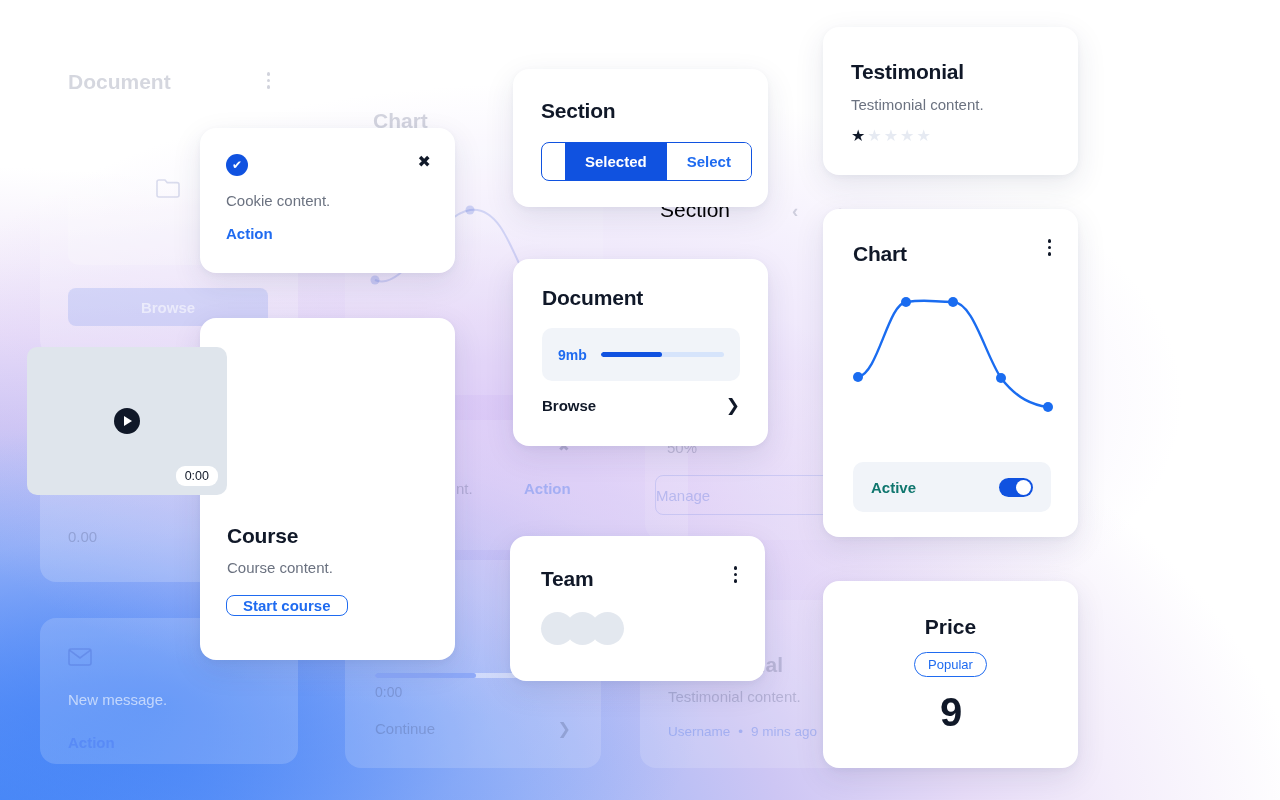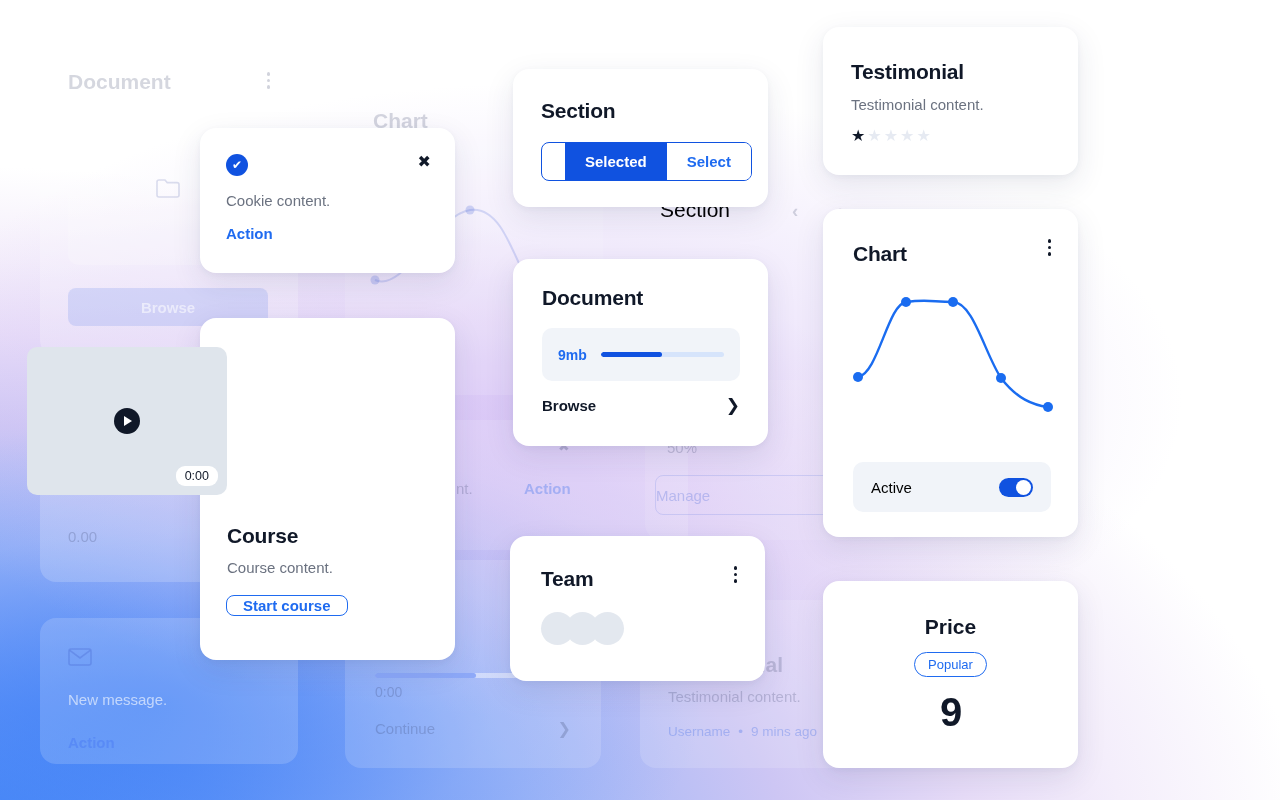--- a/index.html
+++ b/index.html
@@ -118,21 +118,21 @@
   .stars{ display:flex; gap:2px; font-size:16px; line-height:1; }
   .stars .on{ color:#101828; }
   .stars .off{ color:#e6eaf2; }
 
   
   #chart-card{ left:823px; top:209px; width:255px; height:328px; }
   .active-box{
     background:#f1f4f9; border-radius:10px; height:50px;
     display:flex; align-items:center; justify-content:space-between; padding:0 18px;
   }
-  .active-lbl{ font-size:15px; color:#000000; font-weight:400; }
+  .active-lbl{ font-size:15px; color:#0f766e; font-weight:700; }
   .switch{ width:34px;height:19px;border-radius:10px;background:#1052e0; position:relative; border:none; cursor:pointer; }
   .switch .knob{ position:absolute; right:2px; top:2px; width:15px;height:15px;border-radius:50%;background:#fff; }
 
   
   #price-card{ left:823px; top:581px; width:255px; height:187px; display:flex; flex-direction:column; align-items:center; justify-content:center; gap:13px; }
   .price-title{ font-size:21px; font-weight:700; color:#101828; }
   .badge{
     border:1px solid #1f6bf0; color:#1f6bf0; border-radius:999px;
     font-size:13px; font-weight:500; padding:4px 13px;
   }

